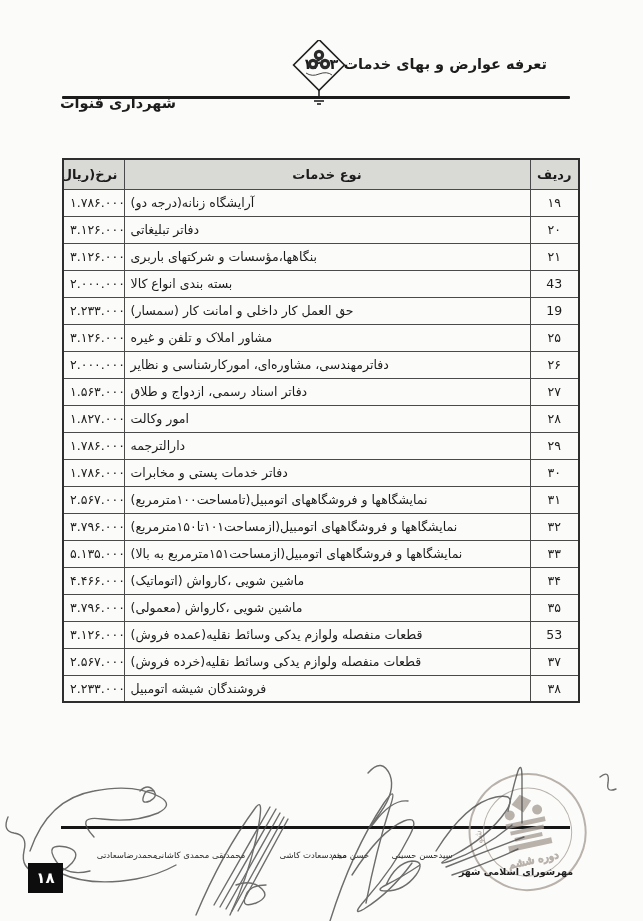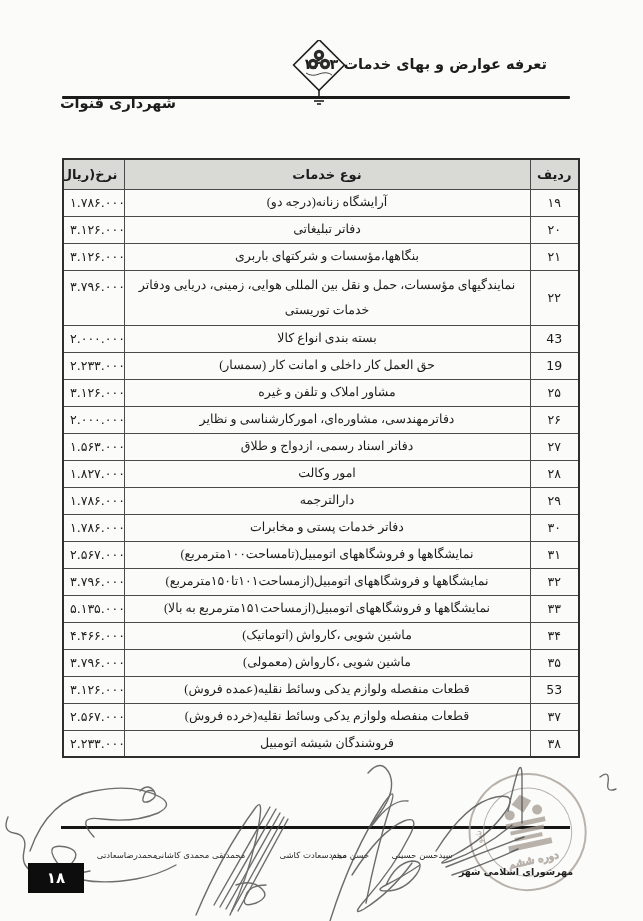--- a/index.html
+++ b/index.html
@@ -41,39 +41,39 @@
     height:27px;
     box-sizing:border-box;
     overflow:hidden;
   }
   table.tariff{border:2px solid #2e2e2e;}
   table.tariff th{
     background:#d9d9d6;font-weight:bold;font-size:13px;height:30px;
     text-align:center;
   }
   td.c-no{text-align:center;font-size:12.5px;}
-  td.c-act{text-align:center;line-height:1.55;font-family:Liberation Serif, serif;}
+  td.c-act{text-align:left;line-height:1.55;}
   td.c-rate{text-align:right;font-size:12px;letter-spacing:.5px;direction:ltr;}
   tr.tall td{height:52px;}
   tr.tall td.c-rate{vertical-align:top;padding-top:8px;}
   tr.tall td.c-act{line-height:2.0;}
 
   
   .ftr-rule{
     position:absolute;top:826px;left:61px;width:509px;height:2.5px;
     background:#151515;
   }
   .signer{
     position:absolute;top:850px;
     font-size:8.5px;color:#2b2b2b;white-space:nowrap;
     transform:translateX(-50%);
   }
   .signer.stamp-label{font-size:9.5px;font-weight:bold;color:#1f1f1f;margin-top:16px;}
   .page-num{
-    position:absolute;left:28px;top:863px;width:56px;height:30px;
+    position:absolute;left:28px;top:863px;width:35px;height:30px;
     background:#0d0d0d;color:#fff;
     display:flex;align-items:center;justify-content:center;
     font-size:15px;font-weight:bold;
   }
   .sig-layer{position:absolute;left:0;top:755px;width:643px;height:166px;pointer-events:none;}
   .stamp{position:absolute;left:462px;top:768px;width:132px;height:132px;opacity:.75;}
 </style>
 </head>
 <body>
 
@@ -128,25 +128,20 @@
           <tr>
             <td class="c-no">۲۰</td>
             <td class="c-act">دفاتر تبلیغاتی</td>
             <td class="c-rate">۳.۱۲۶.۰۰۰</td>
           </tr>
           <tr>
             <td class="c-no">۲۱</td>
             <td class="c-act">بنگاهها،مؤسسات و شرکتهای باربری</td>
             <td class="c-rate">۳.۱۲۶.۰۰۰</td>
           </tr>
-          <tr class="tall">
-            <td class="c-no">۲۲</td>
-            <td class="c-act">نمایندگیهای مؤسسات، حمل و نقل بین المللی هوایی، زمینی، دریایی ودفاتر خدمات توریستی</td>
-            <td class="c-rate">۳.۷۹۶.۰۰۰</td>
-          </tr>
           <tr>
             <td class="c-no">43</td>
             <td class="c-act">بسته بندی انواع کالا</td>
             <td class="c-rate">۲.۰۰۰.۰۰۰</td>
           </tr>
           <tr>
             <td class="c-no">19</td>
             <td class="c-act">حق العمل کار داخلی و امانت کار (سمسار)</td>
             <td class="c-rate">۲.۲۳۳.۰۰۰</td>
           </tr>

